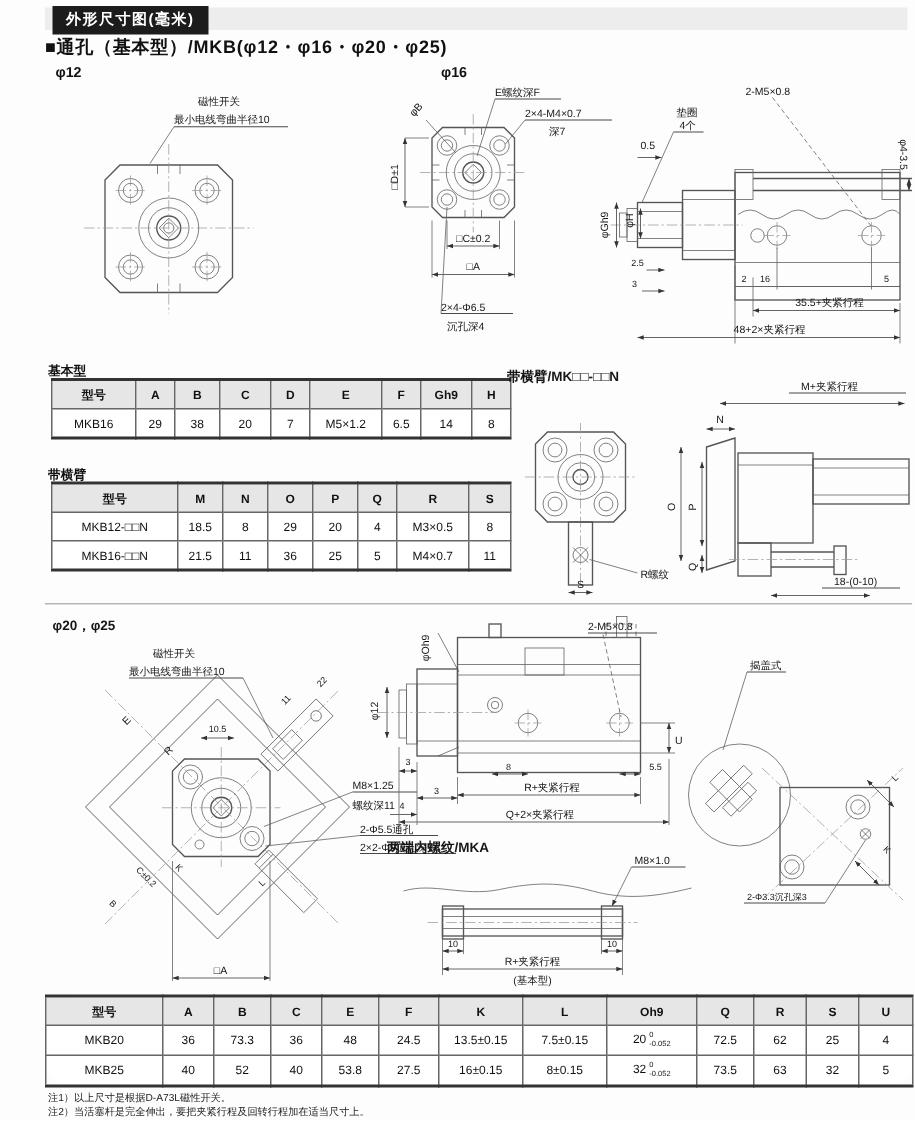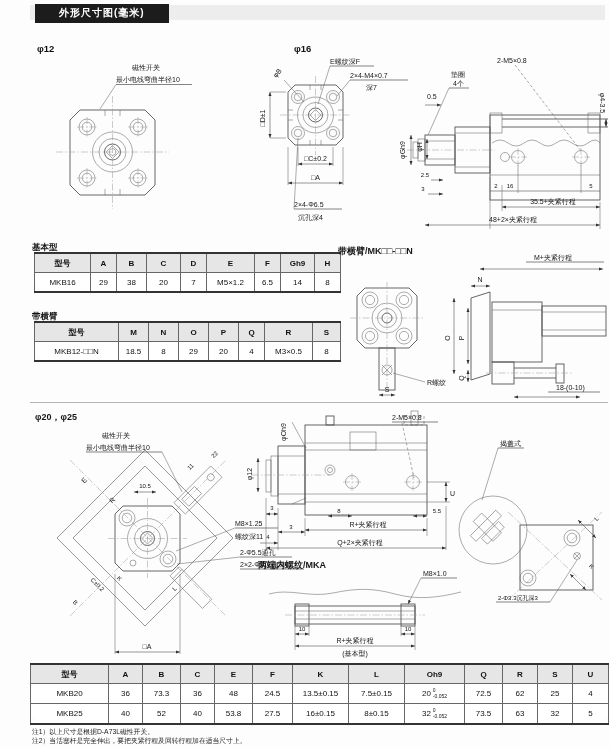--- a/index.html
+++ b/index.html
@@ -1,21 +1,21 @@
 <!DOCTYPE html>
 <html><head>
 <meta charset="utf-8">
 <style>
   html,body{margin:0;padding:0;background:#fff;}
   .page{position:relative;width:610px;height:747px;background:#fdfdfd;
         font-family:"Liberation Sans","DejaVu Sans",sans-serif;color:#111;overflow:hidden;}
   .abs{position:absolute;}
   .tagstrip{left:30px;top:5px;width:575px;height:15px;background:#ededed;}
   .tag{left:35px;top:4px;background:#1c1c1c;color:#fff;font-weight:bold;
-       font-size:10px;padding:2px 24px 3px;letter-spacing:1px;}
+       font-size:10px;padding:2px 9px 3px;letter-spacing:1px;}
   .title{left:30px;top:23px;font-size:12px;font-weight:bold;letter-spacing:.5px;}
   .seclabel{font-size:9.5px;font-weight:bold;}
   .caption{font-size:8.5px;font-weight:bold;}
   .rule{left:30px;width:578px;height:0;border-top:1px solid #b5b5b5;}
   
   .tbl table{border-collapse:collapse;table-layout:fixed;background:#fff;}
   .tbl th,.tbl td{border:1px solid #666;font-size:8px;text-align:center;
        padding:0;height:18px;overflow:hidden;white-space:nowrap;}
   .tbl th{background:#e6e6e6;font-weight:bold;}
   .tbl table{border-top:2px solid #333;border-bottom:2px solid #333;border-radius:19px;}
@@ -45,20 +45,21 @@
   <svg width="0" height="0" class="abs">
     <defs>
       <marker id="ar" markerWidth="9" markerHeight="8" refX="7.5" refY="4" orient="auto-start-reverse">
         <path d="M0,1.2 L7.5,4 L0,6.8 z" fill="#333"></path>
       </marker>
     </defs>
   </svg>
 
   <div class="abs tagstrip"></div>
   <div class="abs tag">外形尺寸图(毫米)</div>
+  <div class="abs title">■通孔（基本型）/MKB(φ12・φ16・φ20・φ25)</div>
 
   <div class="abs seclabel" style="left:37px;top:43px">φ12</div>
   <div class="abs seclabel" style="left:294px;top:43px">φ16</div>
 
   <svg class="abs" style="left:30px;top:52px" width="205" height="185" viewBox="0 0 205 185">
     <text class="lbl" x="102" y="18">磁性开关</text>
     <text class="lbl" x="86" y="30">最小电线弯曲半径10</text>
     <line class="u" x1="86" y1="32.5" x2="162" y2="32.5"></line>
     <line class="t" x1="86" y1="32.5" x2="70" y2="57"></line>
     <g>
@@ -300,20 +301,30 @@
         <tbody>
           <tr>
             <td>MKB12-□□N</td>
             <td>18.5</td>
             <td>8</td>
             <td>29</td>
             <td>20</td>
             <td>4</td>
             <td>M3×0.5</td>
             <td>8</td>
+          </tr>
+          <tr>
+            <td>MKB16-□□N</td>
+            <td>21.5</td>
+            <td>11</td>
+            <td>36</td>
+            <td>25</td>
+            <td>5</td>
+            <td>M4×0.7</td>
+            <td>11</td>
           </tr>
         </tbody>
       </table>
     </div>
 
   <svg class="abs" style="left:330px;top:242px" width="280" height="158" viewBox="0 0 280 158">
     <text class="bt" x="8" y="12">带横臂/MK□□-□□N</text>
     <g>
       <polygon class="o" points="35,46 79,46 87,54 87,98 79,106 35,106 27,98 27,54"></polygon>
       <g class="t">

